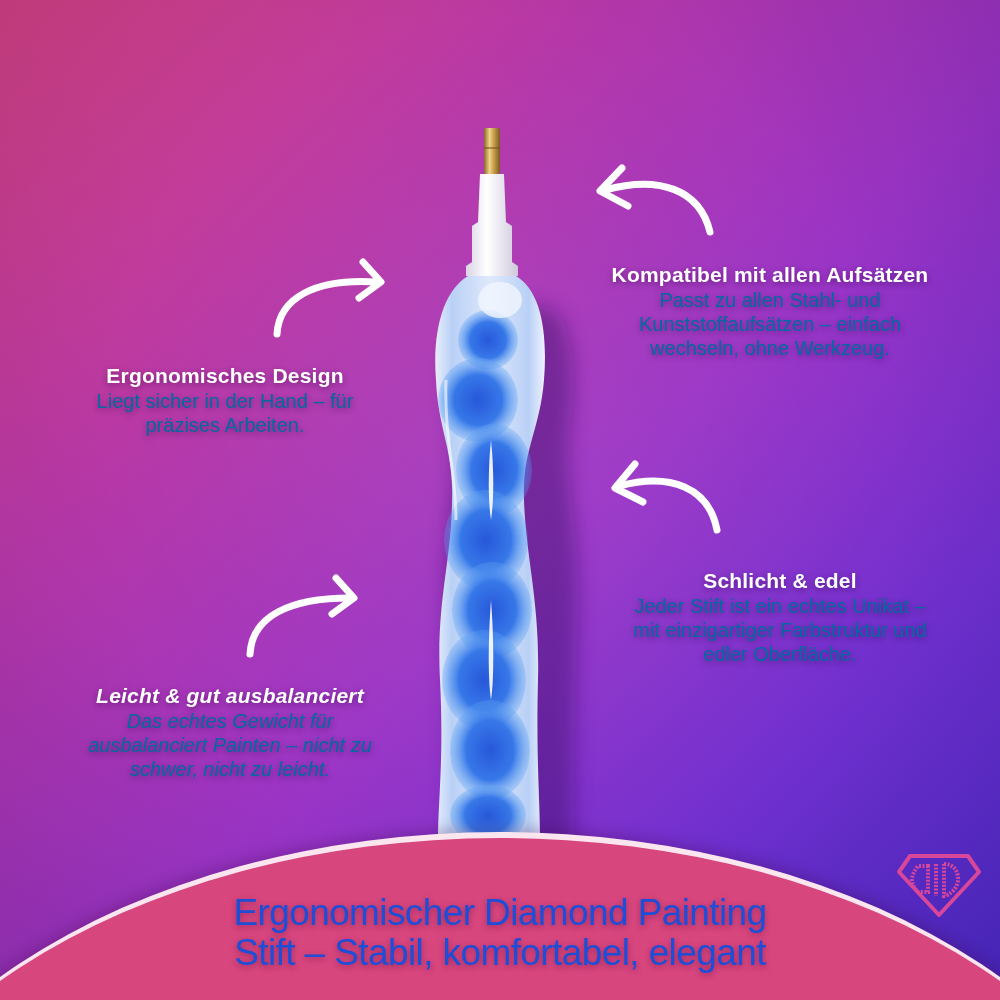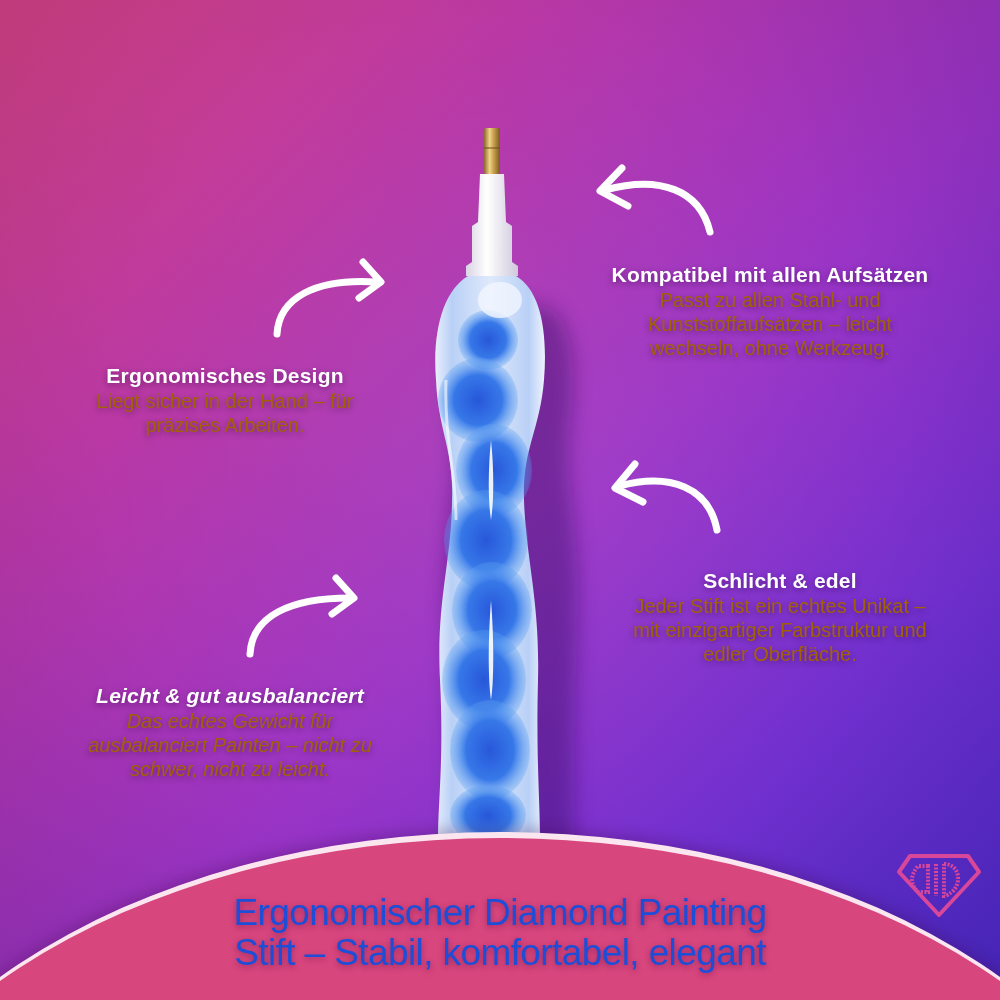--- a/index.html
+++ b/index.html
@@ -16,21 +16,21 @@
       pointer-events: none;
     }
     
     .pen { position: absolute; left: 0; top: 0; width: 1000px; height: 1000px; pointer-events: none; }
     
     .feature { position: absolute; text-align: center; text-shadow: 0 2px 6px rgba(40,0,60,0.45); }
     .feature .title {
       font-weight: 700; font-size: 21px; line-height: 26px; letter-spacing: 0.2px;
     }
     .feature .desc {
-      font-size: 20px; line-height: 24px; font-weight: 400; color: #a16207;
+      font-size: 20px; line-height: 24px; font-weight: 400; color: #0369a1;
     }
     #f-compat { left: 560px; top: 262px; width: 420px; }
     #f-ergo   { left: 40px;  top: 363px; width: 370px; }
     #f-schlicht { left: 560px; top: 568px; width: 440px; }
     #f-leicht { left: 20px;  top: 683px; width: 420px; font-style: italic; }
     .arrow { position: absolute; pointer-events: none; }
     
     .banner {
       position: absolute; left: -180px; top: 832px; width: 1360px; height: 900px;
       border-radius: 50%;
@@ -121,21 +121,21 @@
   <path d="M30 6 L10 30 L38 44" stroke="#fff" stroke-width="7" fill="none" stroke-linecap="round" stroke-linejoin="round"></path>
 </svg>
 <svg class="arrow" style="left:240px; top:570px;" width="130" height="90" viewBox="0 0 130 90">
   <path d="M10 84 C12 46 50 28 110 28" stroke="#fff" stroke-width="7" fill="none" stroke-linecap="round"></path>
   <path d="M96 8 L114 28 L92 44" stroke="#fff" stroke-width="7" fill="none" stroke-linecap="round" stroke-linejoin="round"></path>
 </svg>
 
 <div class="feature" id="f-compat">
   <div class="title">Kompatibel mit allen Aufsätzen</div>
   <div class="desc">Passt zu allen Stahl- und</div>
-  <div class="desc">Kunststoffaufsätzen – leicht</div>
+  <div class="desc">Kunststoffaufsätzen – einfach</div>
   <div class="desc">wechseln, ohne Werkzeug.</div>
 </div>
 
 <div class="feature" id="f-ergo">
   <div class="title">Ergonomisches Design</div>
   <div class="desc">Liegt sicher in der Hand – für</div>
   <div class="desc">präzises Arbeiten.</div>
 </div>
 
 <div class="feature" id="f-schlicht">

